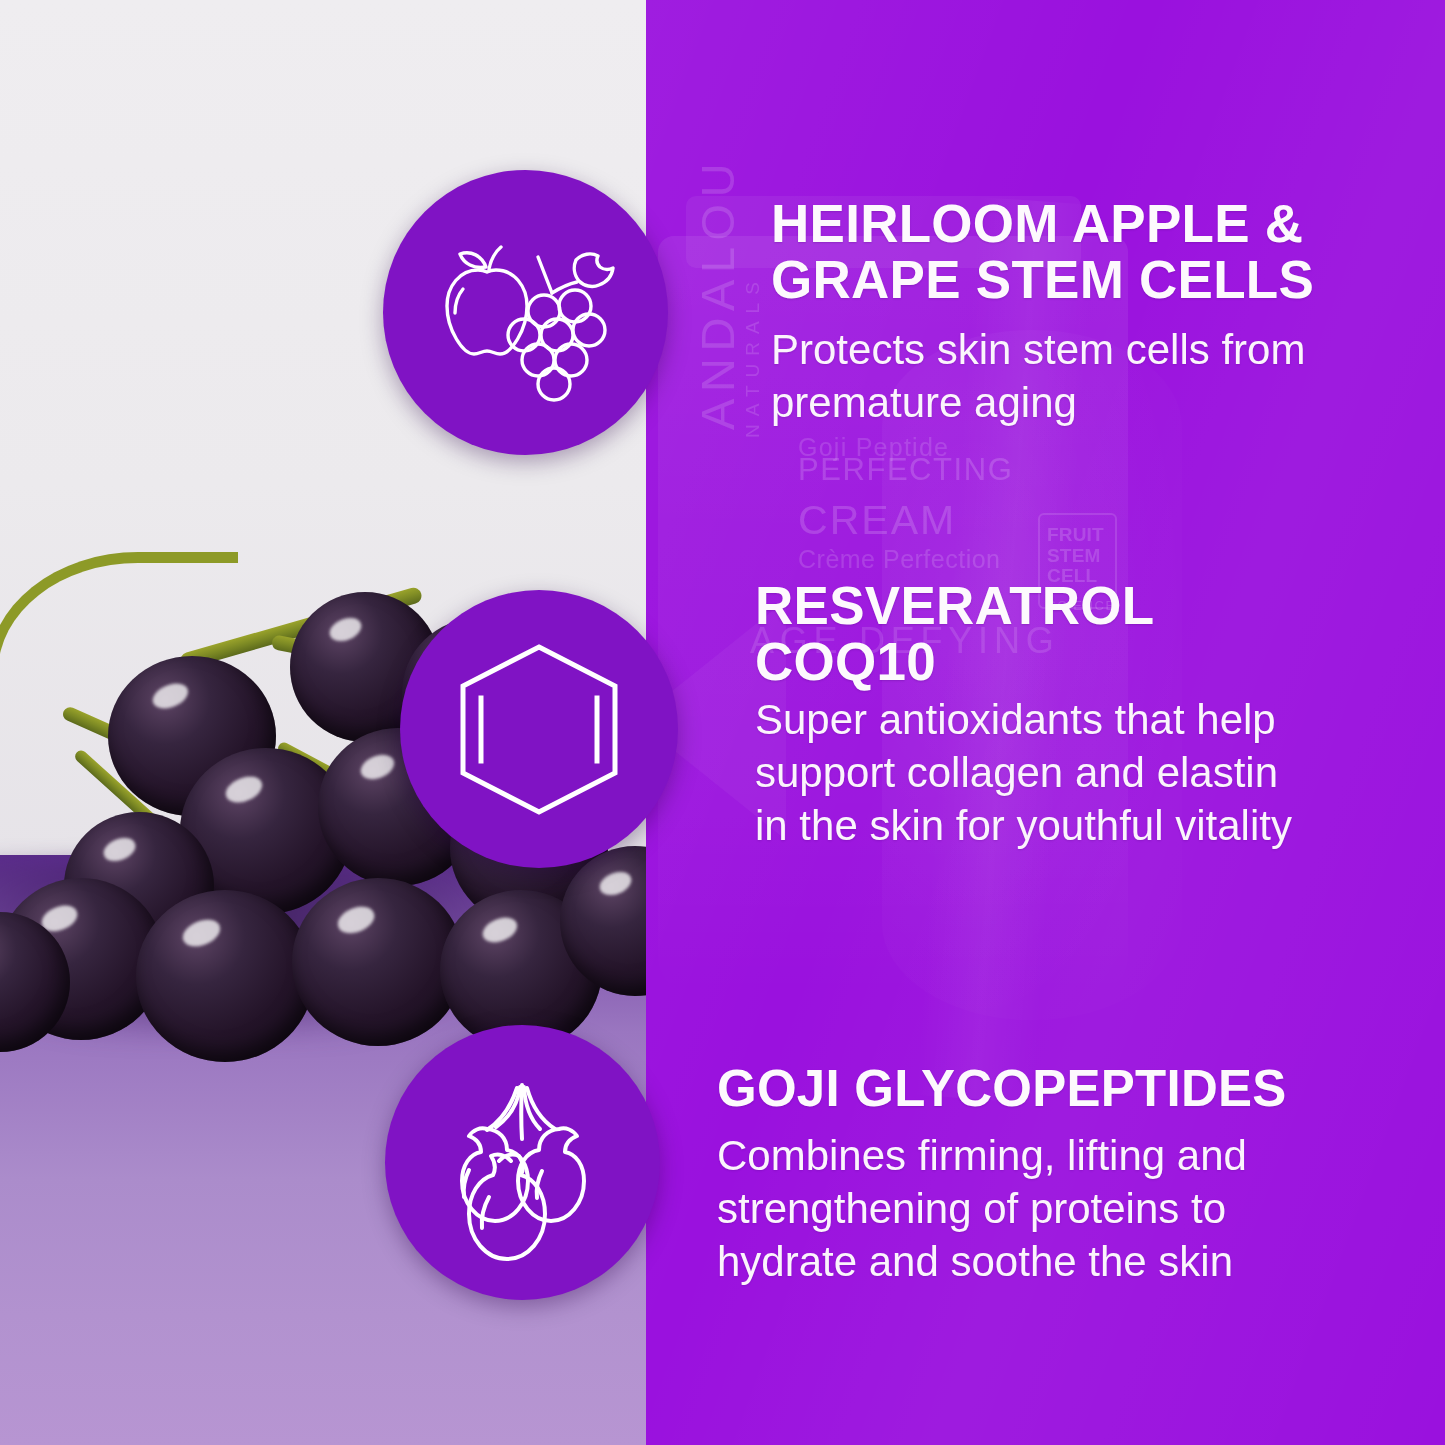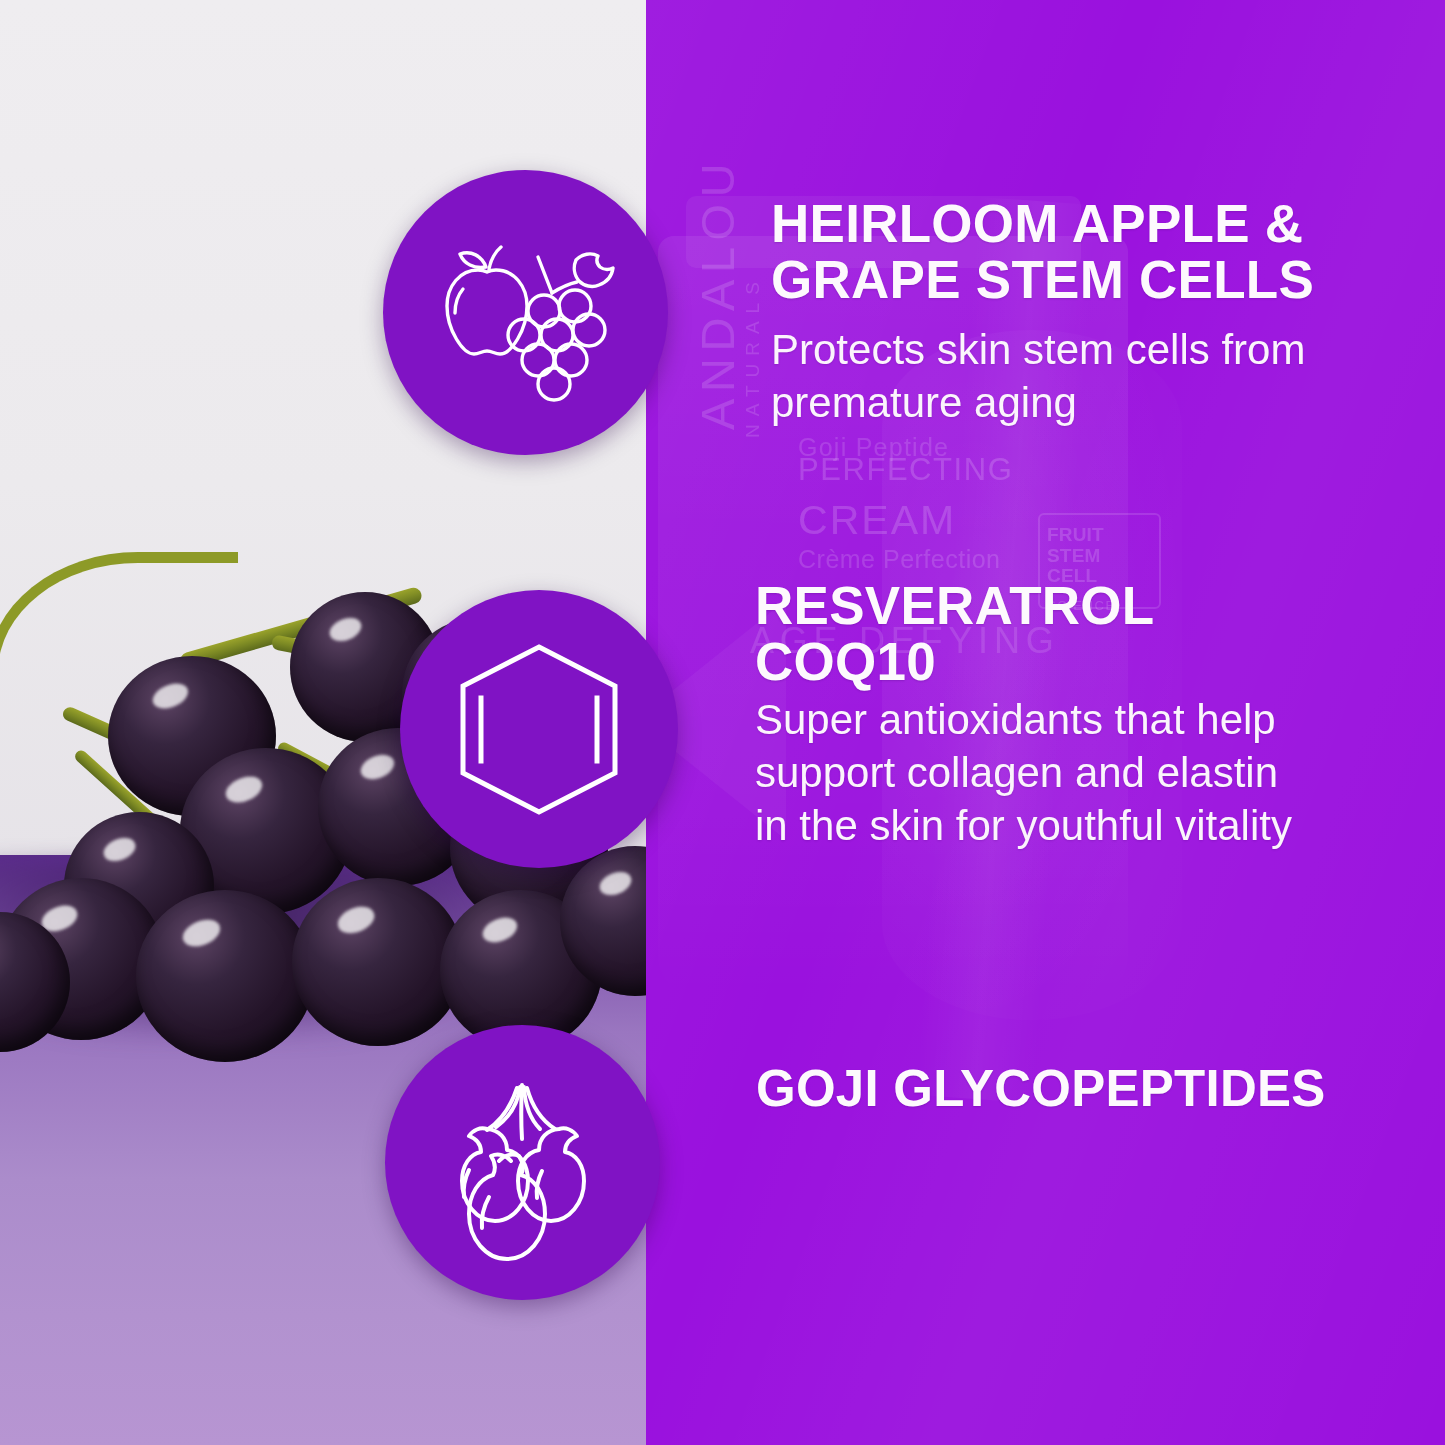--- a/index.html
+++ b/index.html
@@ -112,21 +112,21 @@
     transform:rotate(-90deg); transform-origin:left top;
     color:rgba(255,255,255,.14);
   }
   .gt-goji{ left:152px; top:433px; font-size:25px; letter-spacing:.05em; color:rgba(255,255,255,.14); }
   .gt-perf{ left:152px; top:452px; font-size:31px; letter-spacing:.05em; color:rgba(255,255,255,.17); }
   .gt-cream{ left:152px; top:497px; font-size:41px; letter-spacing:.05em; color:rgba(255,255,255,.17); }
   .gt-creme{ left:152px; top:545px; font-size:25px; letter-spacing:.02em; color:rgba(255,255,255,.15); }
   .gt-age{ left:104px; top:620px; font-size:36px; letter-spacing:.16em; color:rgba(255,255,255,.13); }
 
   .ghost-badge{
-    position:absolute; left:392px; top:513px; width:123px; height:96px;
+    position:absolute; left:392px; top:513px; width:79px; height:96px;
     border:2px solid rgba(255,255,255,.13); border-radius:6px;
     color:rgba(255,255,255,.16);
     font-size:19px; line-height:1.08; font-weight:700; letter-spacing:.01em;
     padding:10px 0 0 7px;
   }
   .ghost-badge span{ display:block; }
   .ghost-badge .sci{ font-size:13px; font-weight:400; letter-spacing:.12em; margin-top:12px; }
 
   
   .icon-circle{
@@ -151,21 +151,21 @@
   }
 
   #b1{ left:755px; top:196px; width:640px;margin-left:16px; }
   #b1 h2{ font-size:53px; }
   #b1 p{ font-size:42px; margin-top:16px; }
 
   #b2{ left:755px; top:578px; width:560px; }
   #b2 h2{ font-size:53px; }
   #b2 p{ font-size:42px; margin-top:4px; }
 
-  #b3{ left:756px; top:1062px; width:650px; }
+  #b3{ left:717px; top:1062px; width:650px; }
   #b3 h2{ font-size:51px; }
   #b3 p{ font-size:42px; margin-top:14px; }
 </style>
 </head>
 <body>
 
 <div class="canvas">
 
   <div class="photo">
     <div class="photo-bg-top"></div>
@@ -287,15 +287,16 @@
     <p>Protects skin stem cells from premature aging</p>
   </div>
 
   <div class="block" id="b2">
     <h2>RESVERATROL COQ10</h2>
     <p>Super antioxidants that help support collagen and elastin in the skin for youthful vitality</p>
   </div>
 
   <div class="block" id="b3">
     <h2>GOJI GLYCOPEPTIDES</h2>
+    <p>Combines firming, lifting and strengthening of proteins to hydrate and soothe the skin</p>
   </div>
 
 </div>
 
 </body></html>

